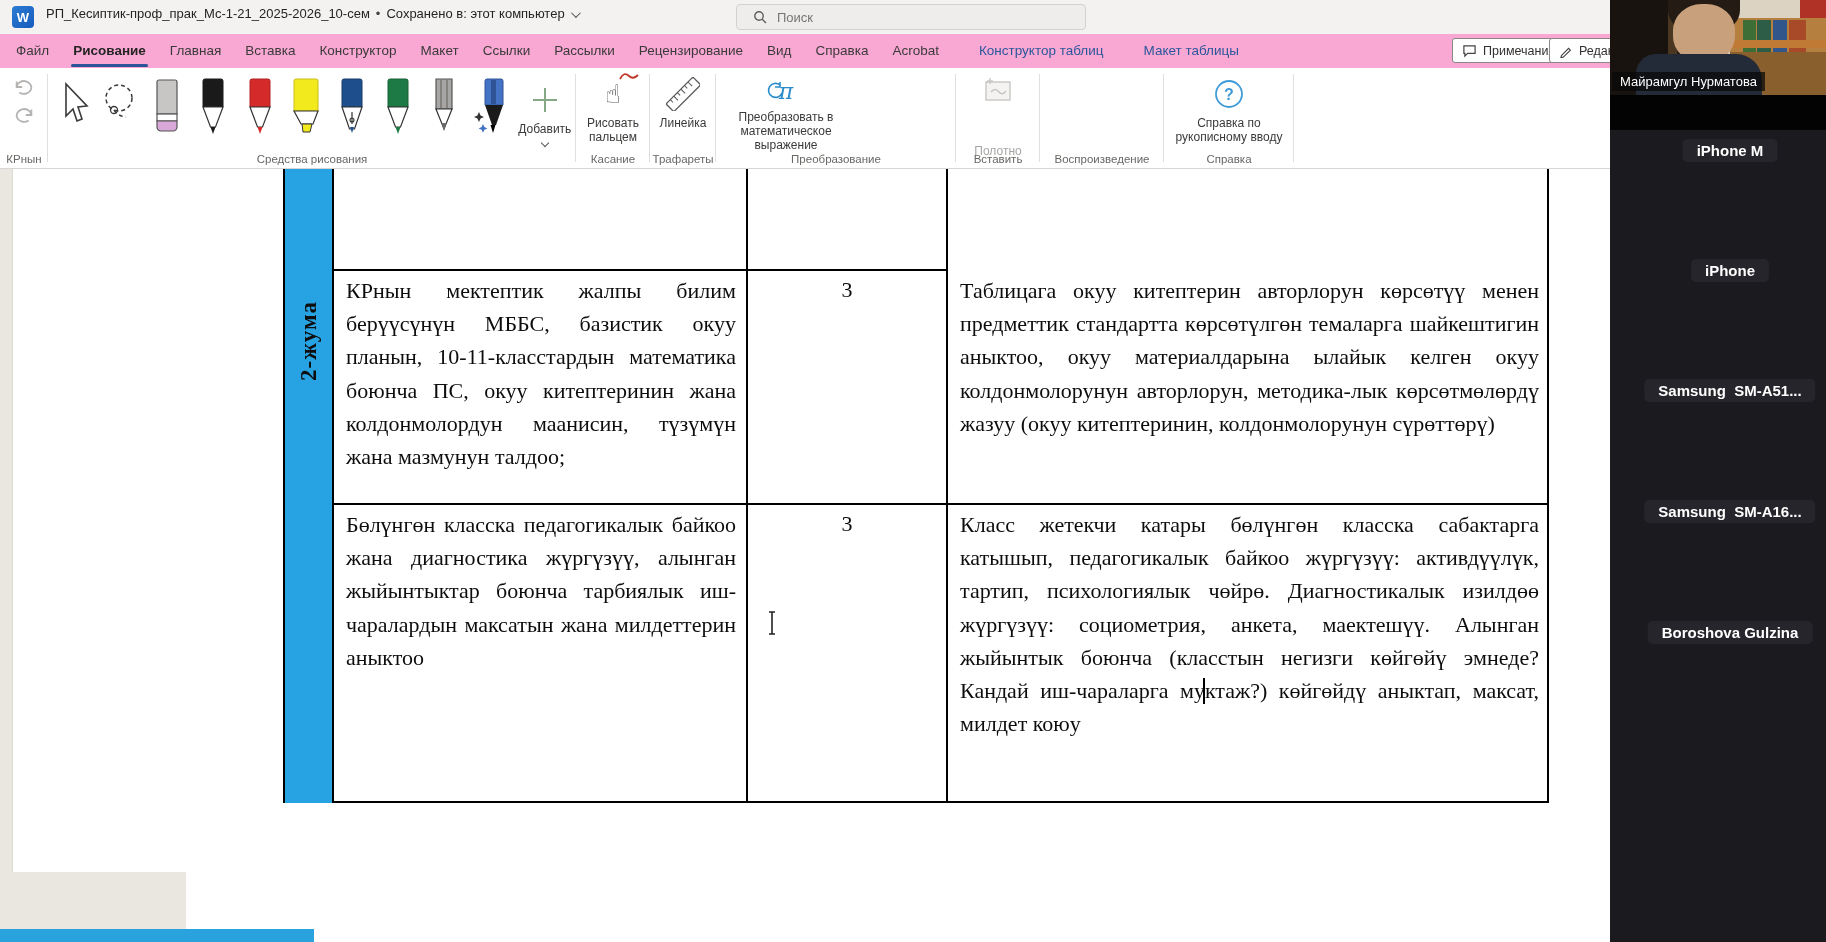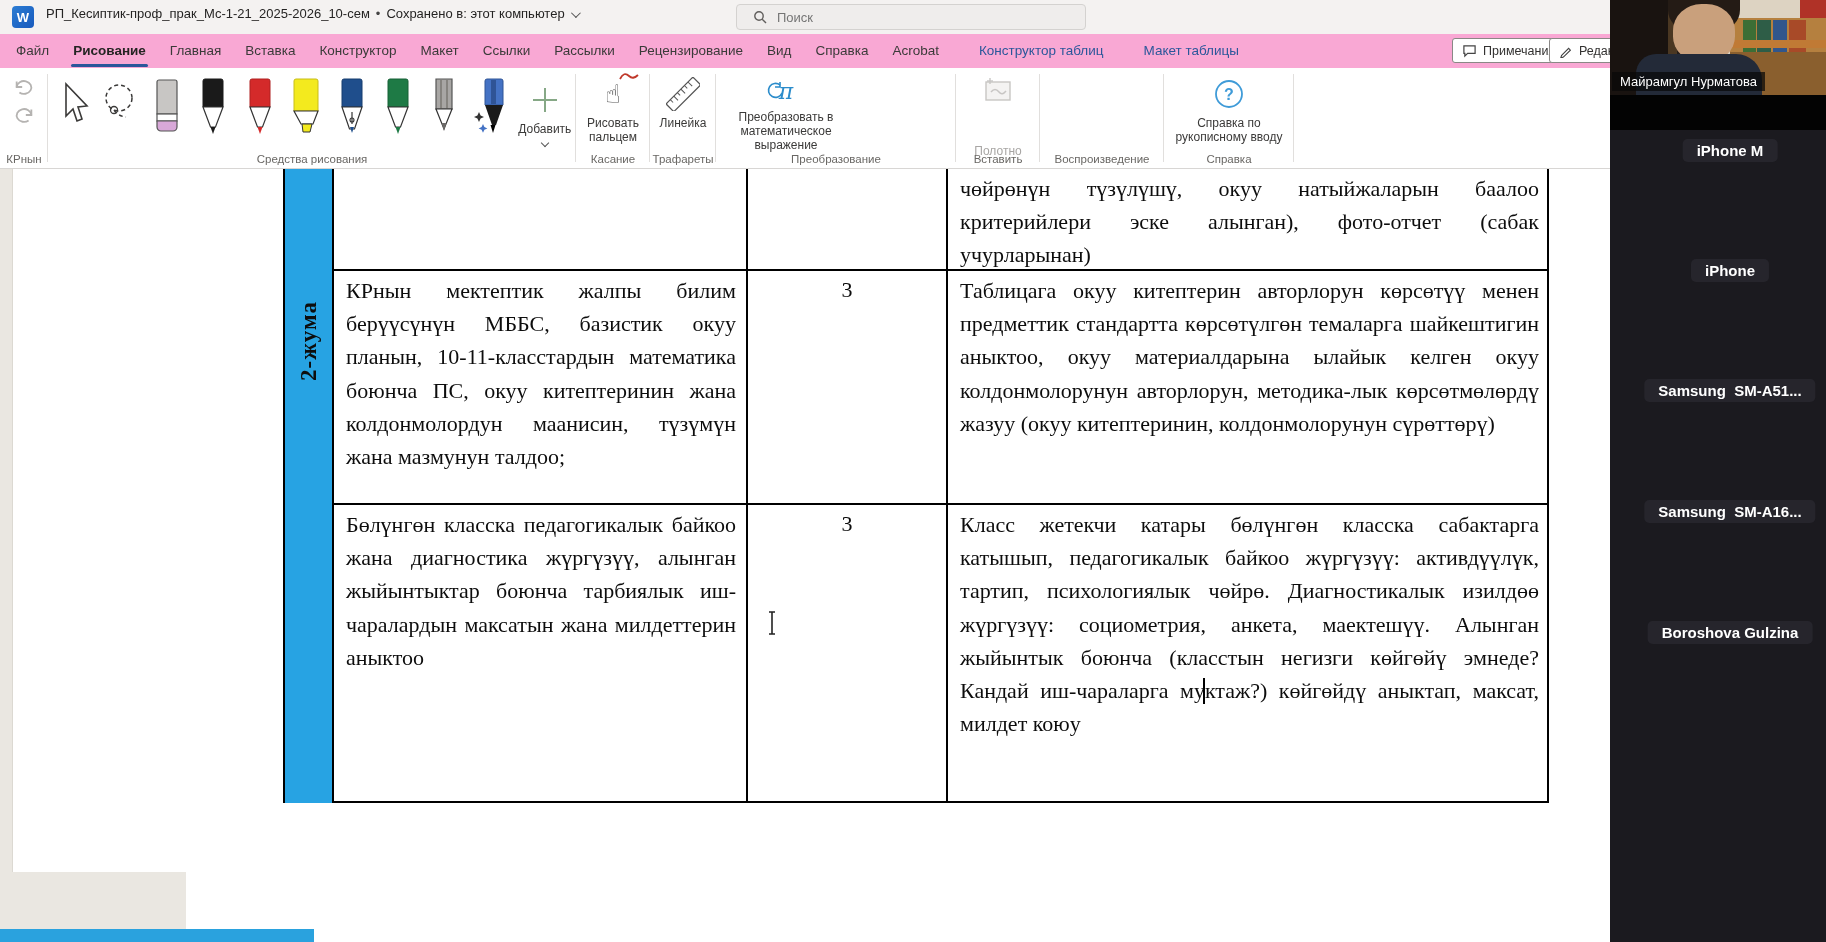--- a/index.html
+++ b/index.html
@@ -333,21 +333,20 @@
     <div class="beige-block"></div>
     <div class="blue-strip"></div>
 
     <div class="doc-table">
       <div class="col-week">
         <span class="week-label">2-жума</span>
       </div>
 
       <div class="cell txtcell" style="grid-column:2; grid-row:1;"></div>
       <div class="cell hourcell" style="grid-column:3; grid-row:1;"></div>
-      <div class="cell txtcell last-col" style="grid-column:4; grid-row:1;">чөйрөнүн түзүлүшү, окуу натыйжаларын баалоо критерийлери эске алынган), фото-отчет (сабак учурларынан)</div>
 
       <div class="cell txtcell" style="grid-column:2; grid-row:2;">КРнын мектептик жалпы билим берүүсүнүн МББС, базистик окуу планын, 10-11-класстардын математика боюнча ПС, окуу китептеринин жана колдонмолордун маанисин, түзүмүн жана мазмунун талдоо;</div>
       <div class="cell hourcell" style="grid-column:3; grid-row:2;">3</div>
       <div class="cell txtcell last-col" style="grid-column:4; grid-row:2;">Таблицага окуу китептерин авторлорун көрсөтүү менен предметтик стандартта көрсөтүлгөн темаларга шайкештигин аныктоо, окуу материалдарына ылайык келген окуу колдонмолорунун авторлорун, методика-лык көрсөтмөлөрдү жазуу (окуу китептеринин, колдонмолорунун сүрөттөрү)</div>
 
       <div class="cell txtcell last-row" style="grid-column:2; grid-row:3;">Бөлүнгөн класска педагогикалык байкоо жана диагностика жүргүзүү, алынган жыйынтыктар боюнча тарбиялык иш-чаралардын максатын жана милдеттерин аныктоо</div>
       <div class="cell hourcell last-row" style="grid-column:3; grid-row:3;">3</div>
       <div class="cell txtcell last-col last-row" style="grid-column:4; grid-row:3;">Класс жетекчи катары бөлүнгөн класска сабактарга катышып, педагогикалык байкоо жүргүзүү: активдүүлүк, тартип, психологиялык чөйрө. Диагностикалык изилдөө жүргүзүү: социометрия, анкета, маектешүү. Алынган жыйынтык боюнча (класстын негизги көйгөйү эмнеде? Кандай иш-чараларга муктаж?) көйгөйдү аныктап, максат, милдет коюу</div>
     </div>
 

